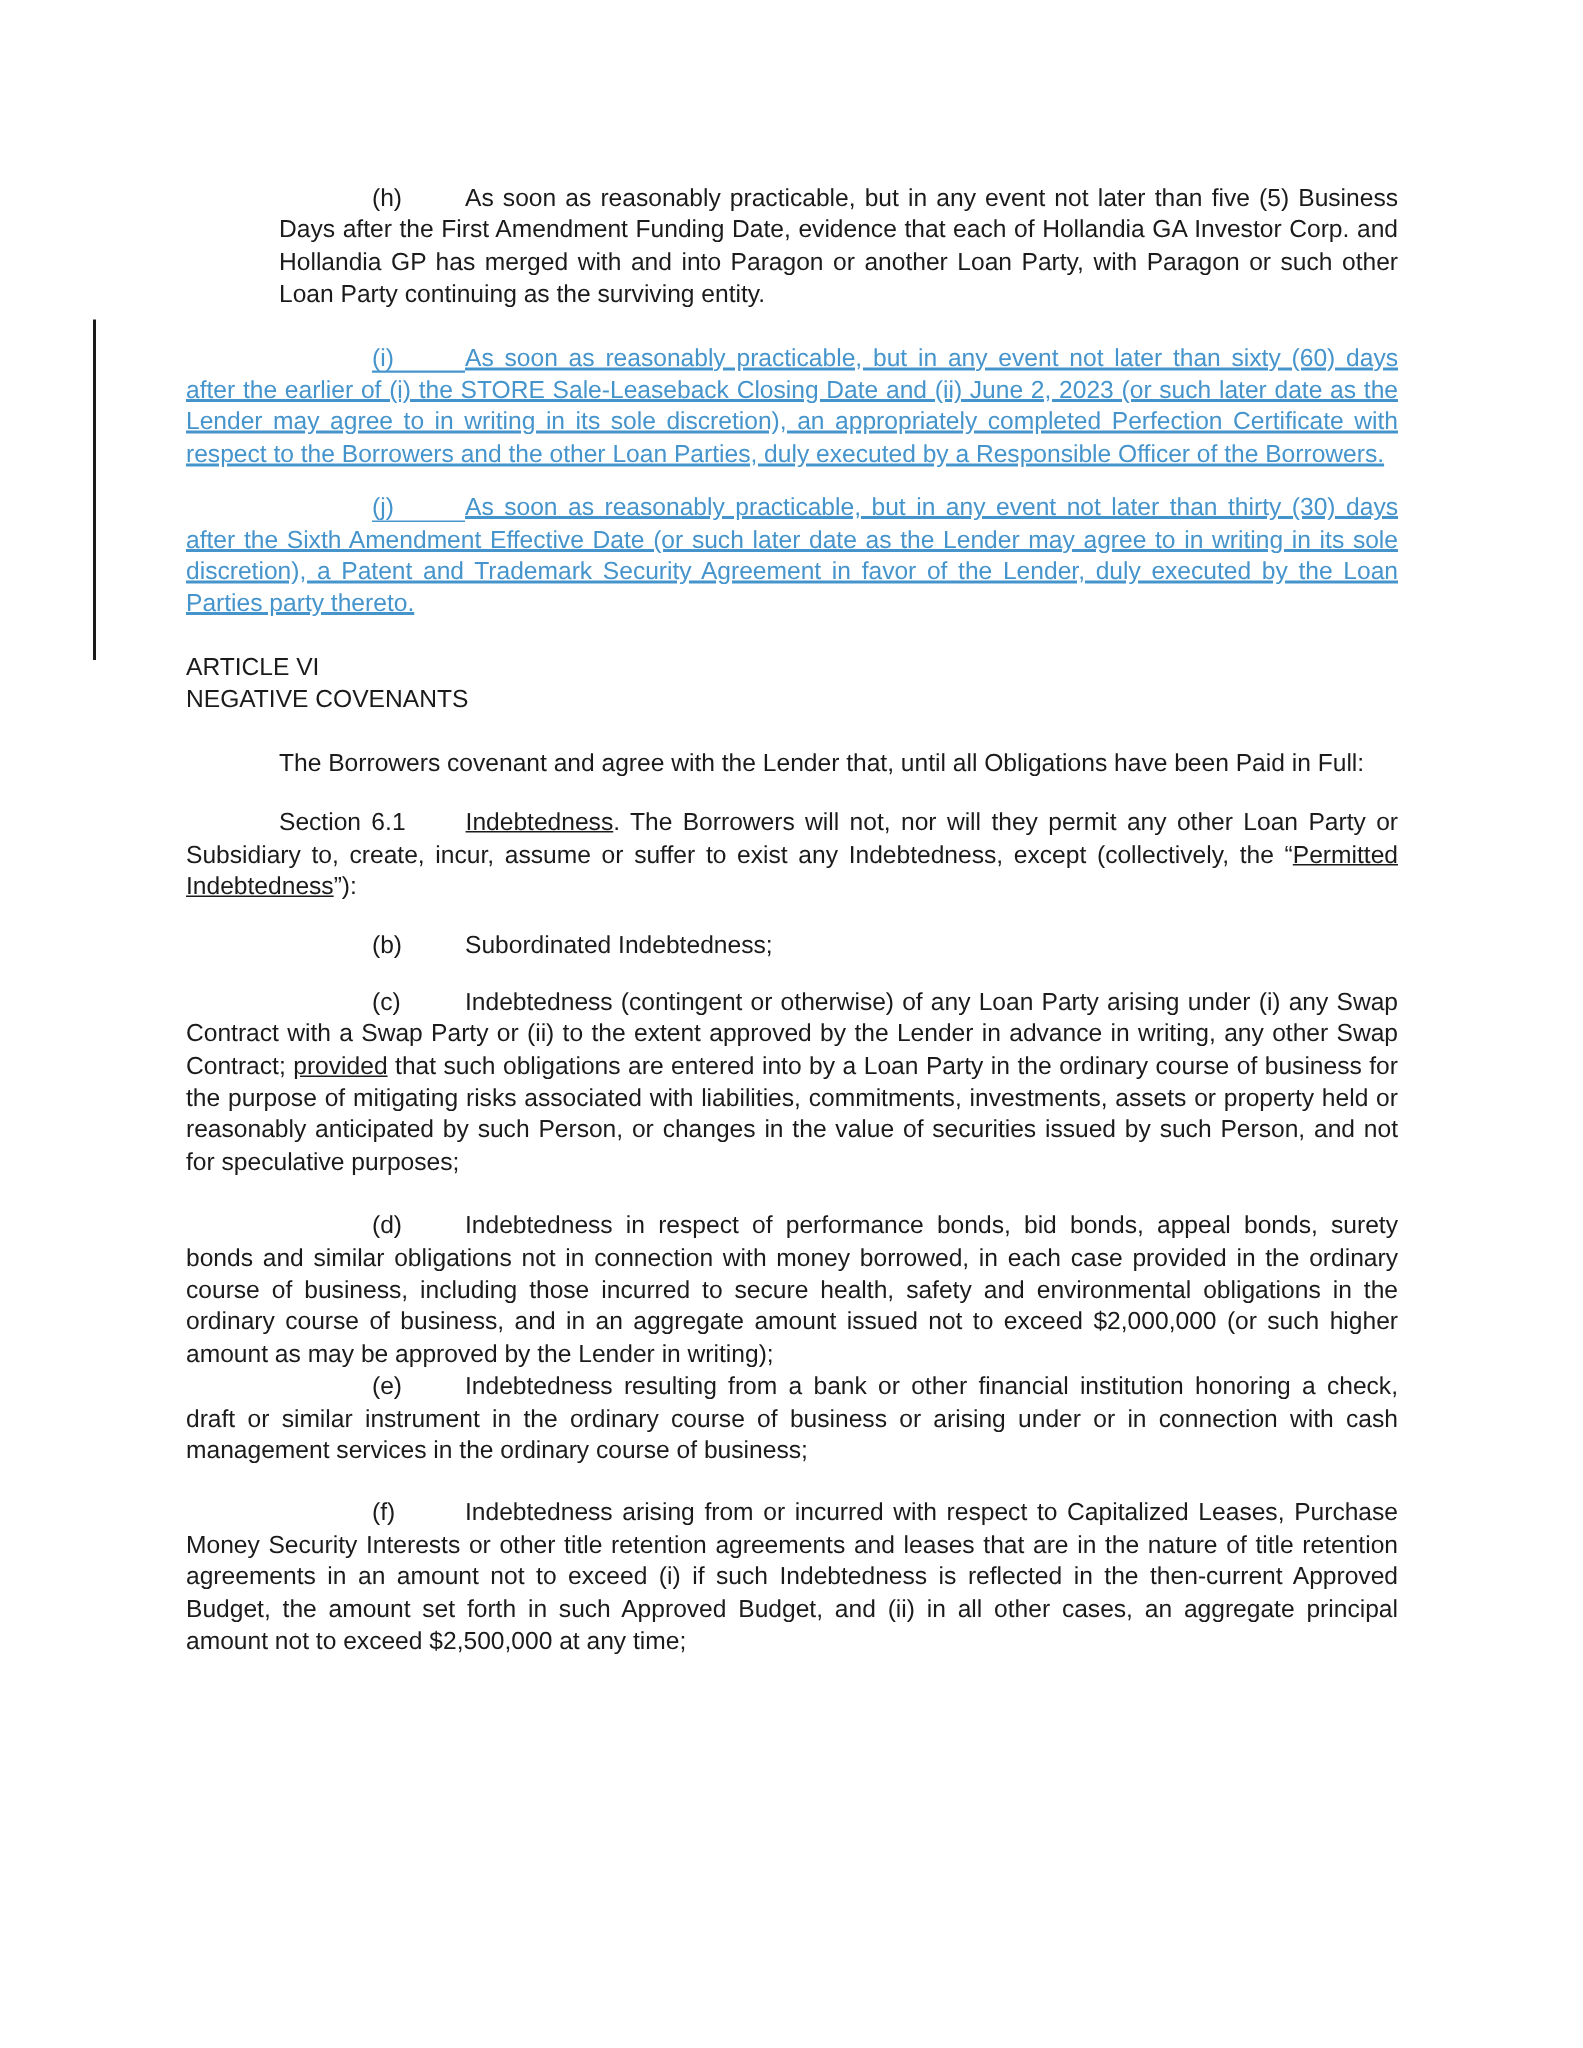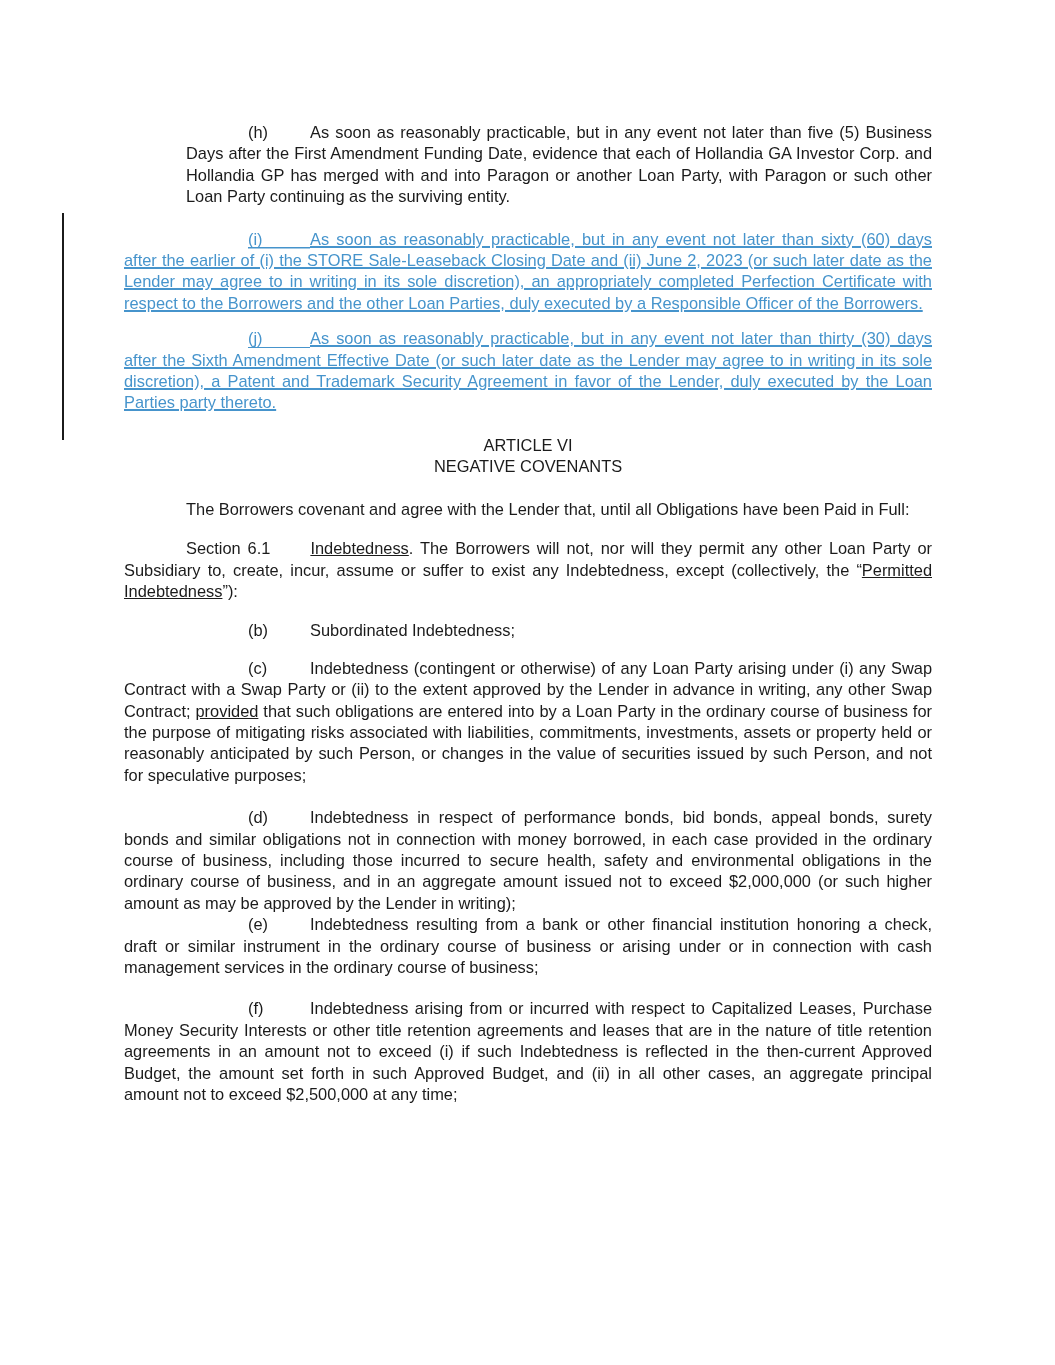--- a/index.html
+++ b/index.html
@@ -56,21 +56,20 @@
   .ins .ins-text {
     text-decoration: underline;
     text-decoration-thickness: 1.5px;
   }
   .ins .lbl {
     line-height: 19px;
     background: linear-gradient(currentColor, currentColor) left bottom / 100% 1.5px no-repeat;
   }
   .heading {
     margin: 0;
-    text-align: center;
   }
   .u {
     text-decoration: underline;
   }
   .change-bar {
     position: absolute;
     left: 62px;
     width: 2px;
     background: #1b1b1b;
   }

